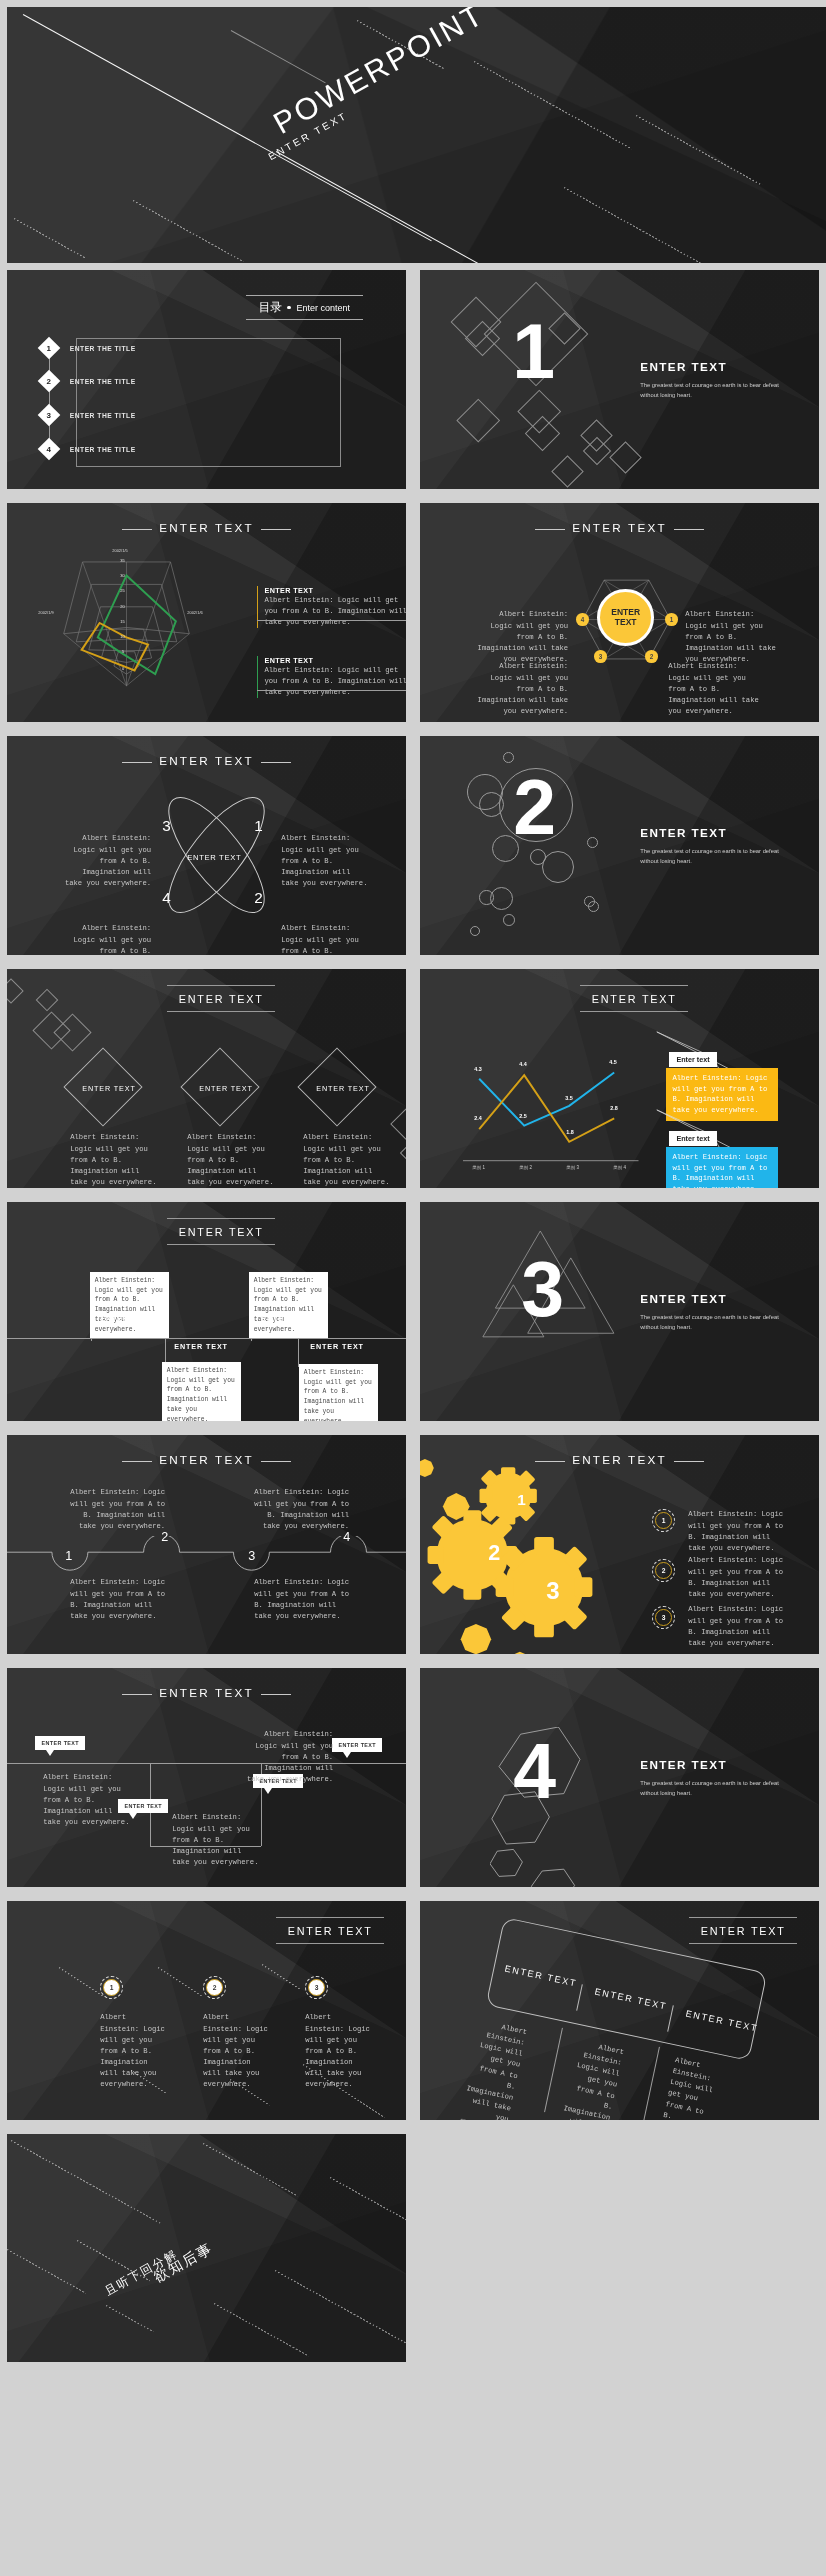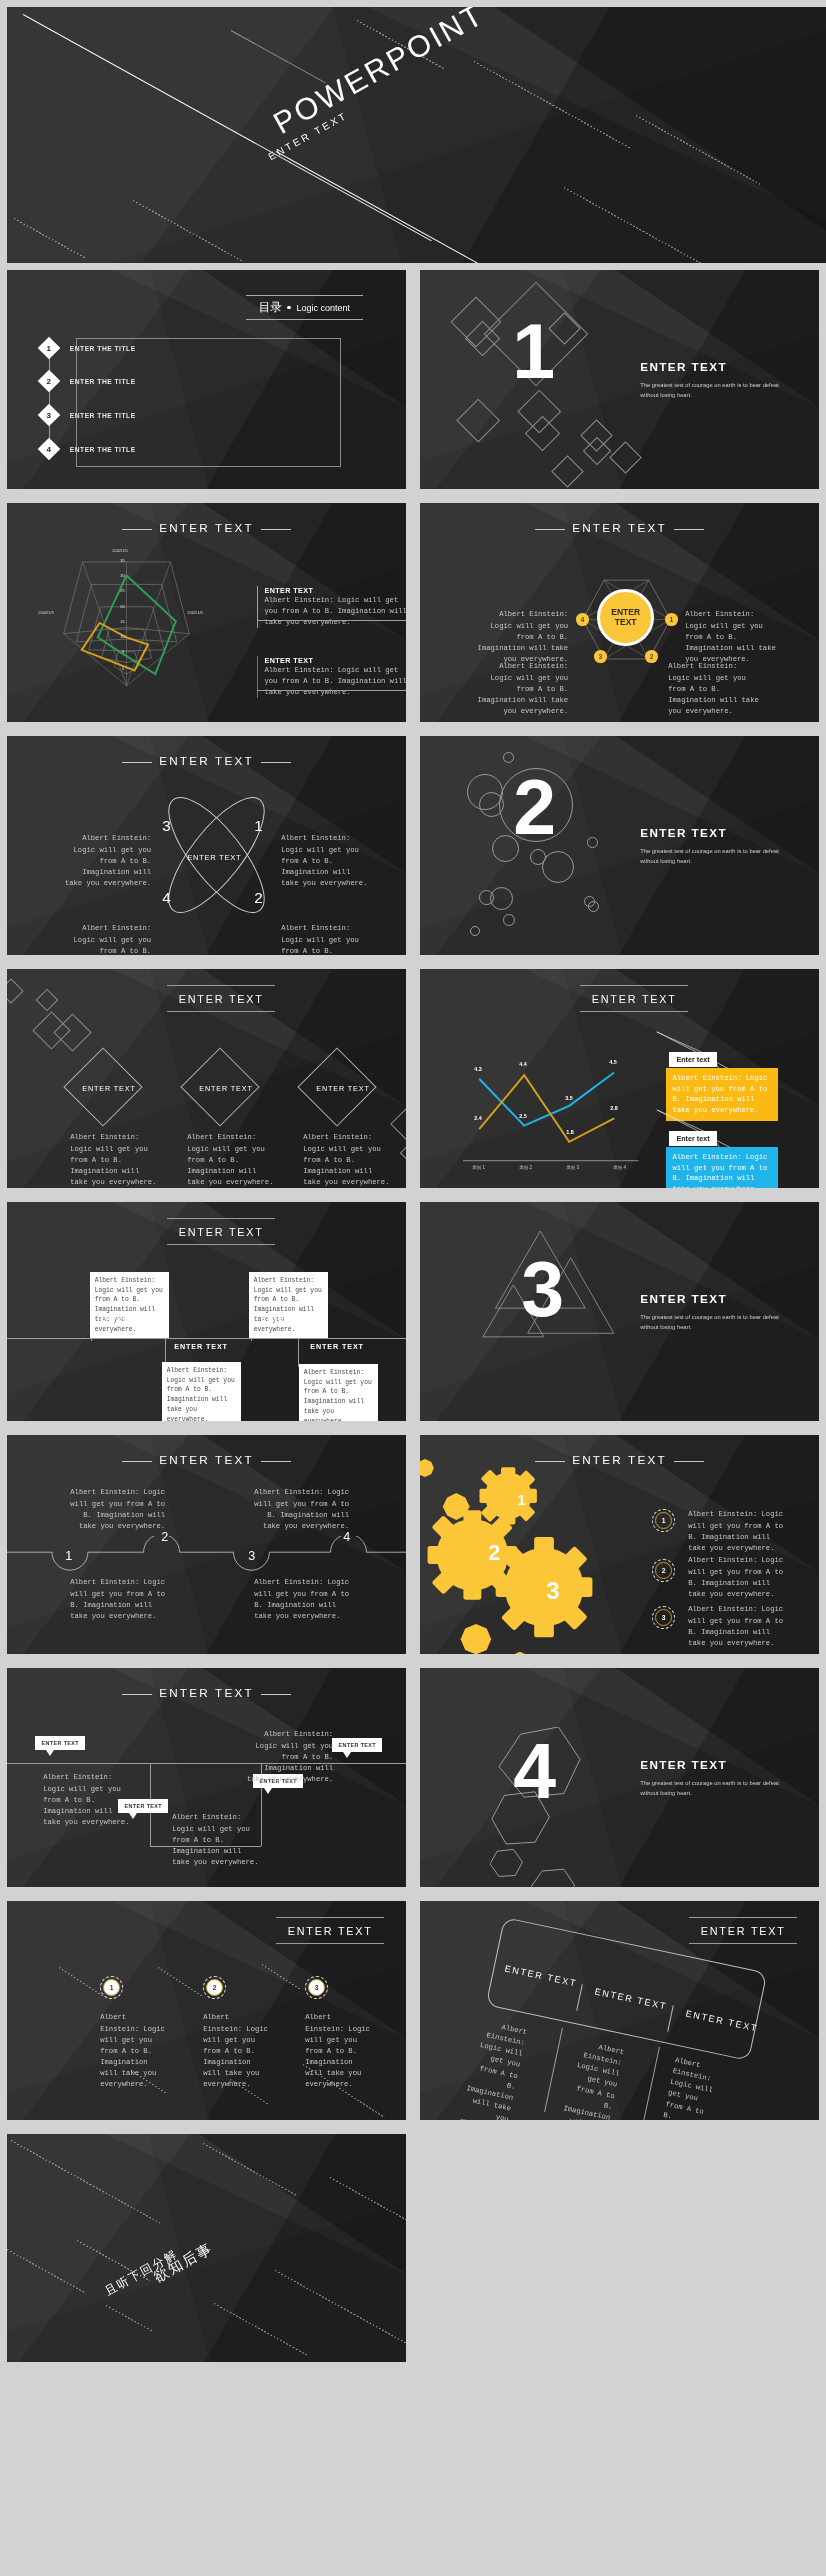--- a/index.html
+++ b/index.html
@@ -169,21 +169,21 @@
     <div class="cover-title">POWERPOINT</div>
     <div class="cover-sub">ENTER TEXT</div>
   </div>
   </div>
 
   <div class="row">
 
     <div class="cell">
       <div class="slide">
         <div class="cat-head">
-          <span>目录</span><span class="dot"></span><span class="en">Logic content</span>
+          <span>目录</span><span class="dot"></span><span class="en">Enter content</span>
         </div>
         <div class="cat-box"></div>
         <div class="vline" style="left:42px;top:77px;height:106px;"></div>
 
         <div class="cat-item" style="top:70px;left:34px;">
           <span class="diamond">
               <span>1</span>
             </span>
           <span class="lbl">ENTER THE TITLE</span>
         </div>

